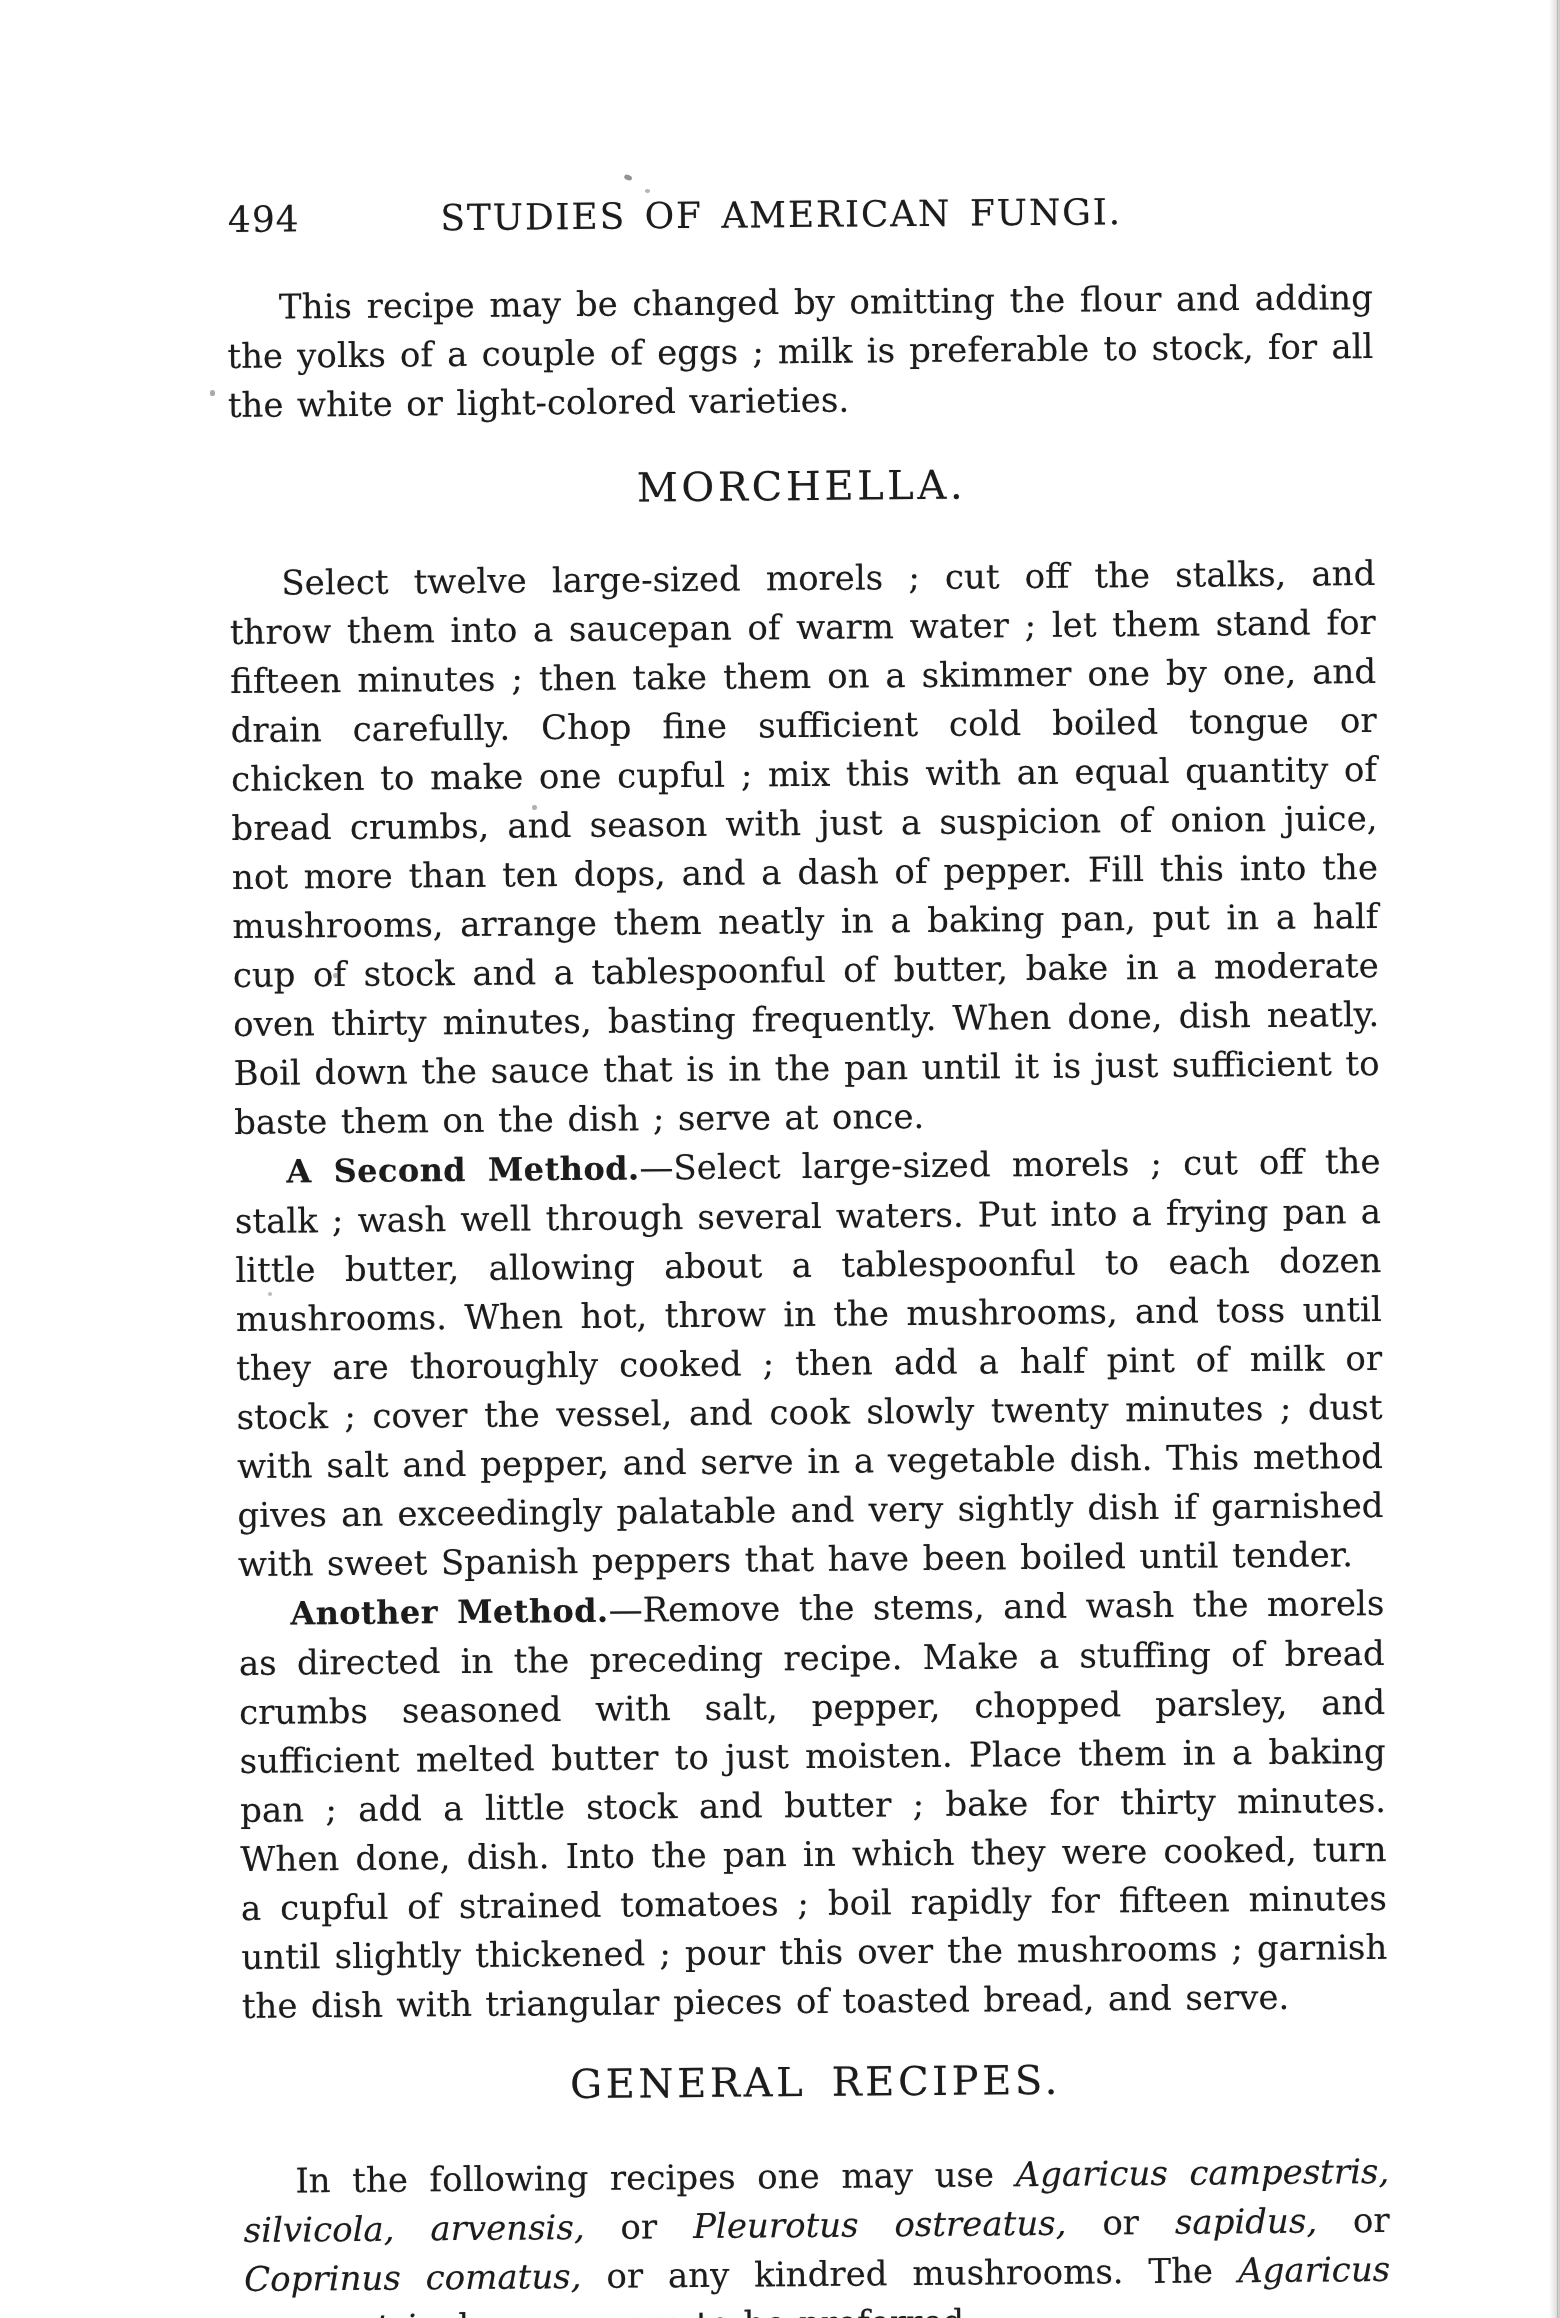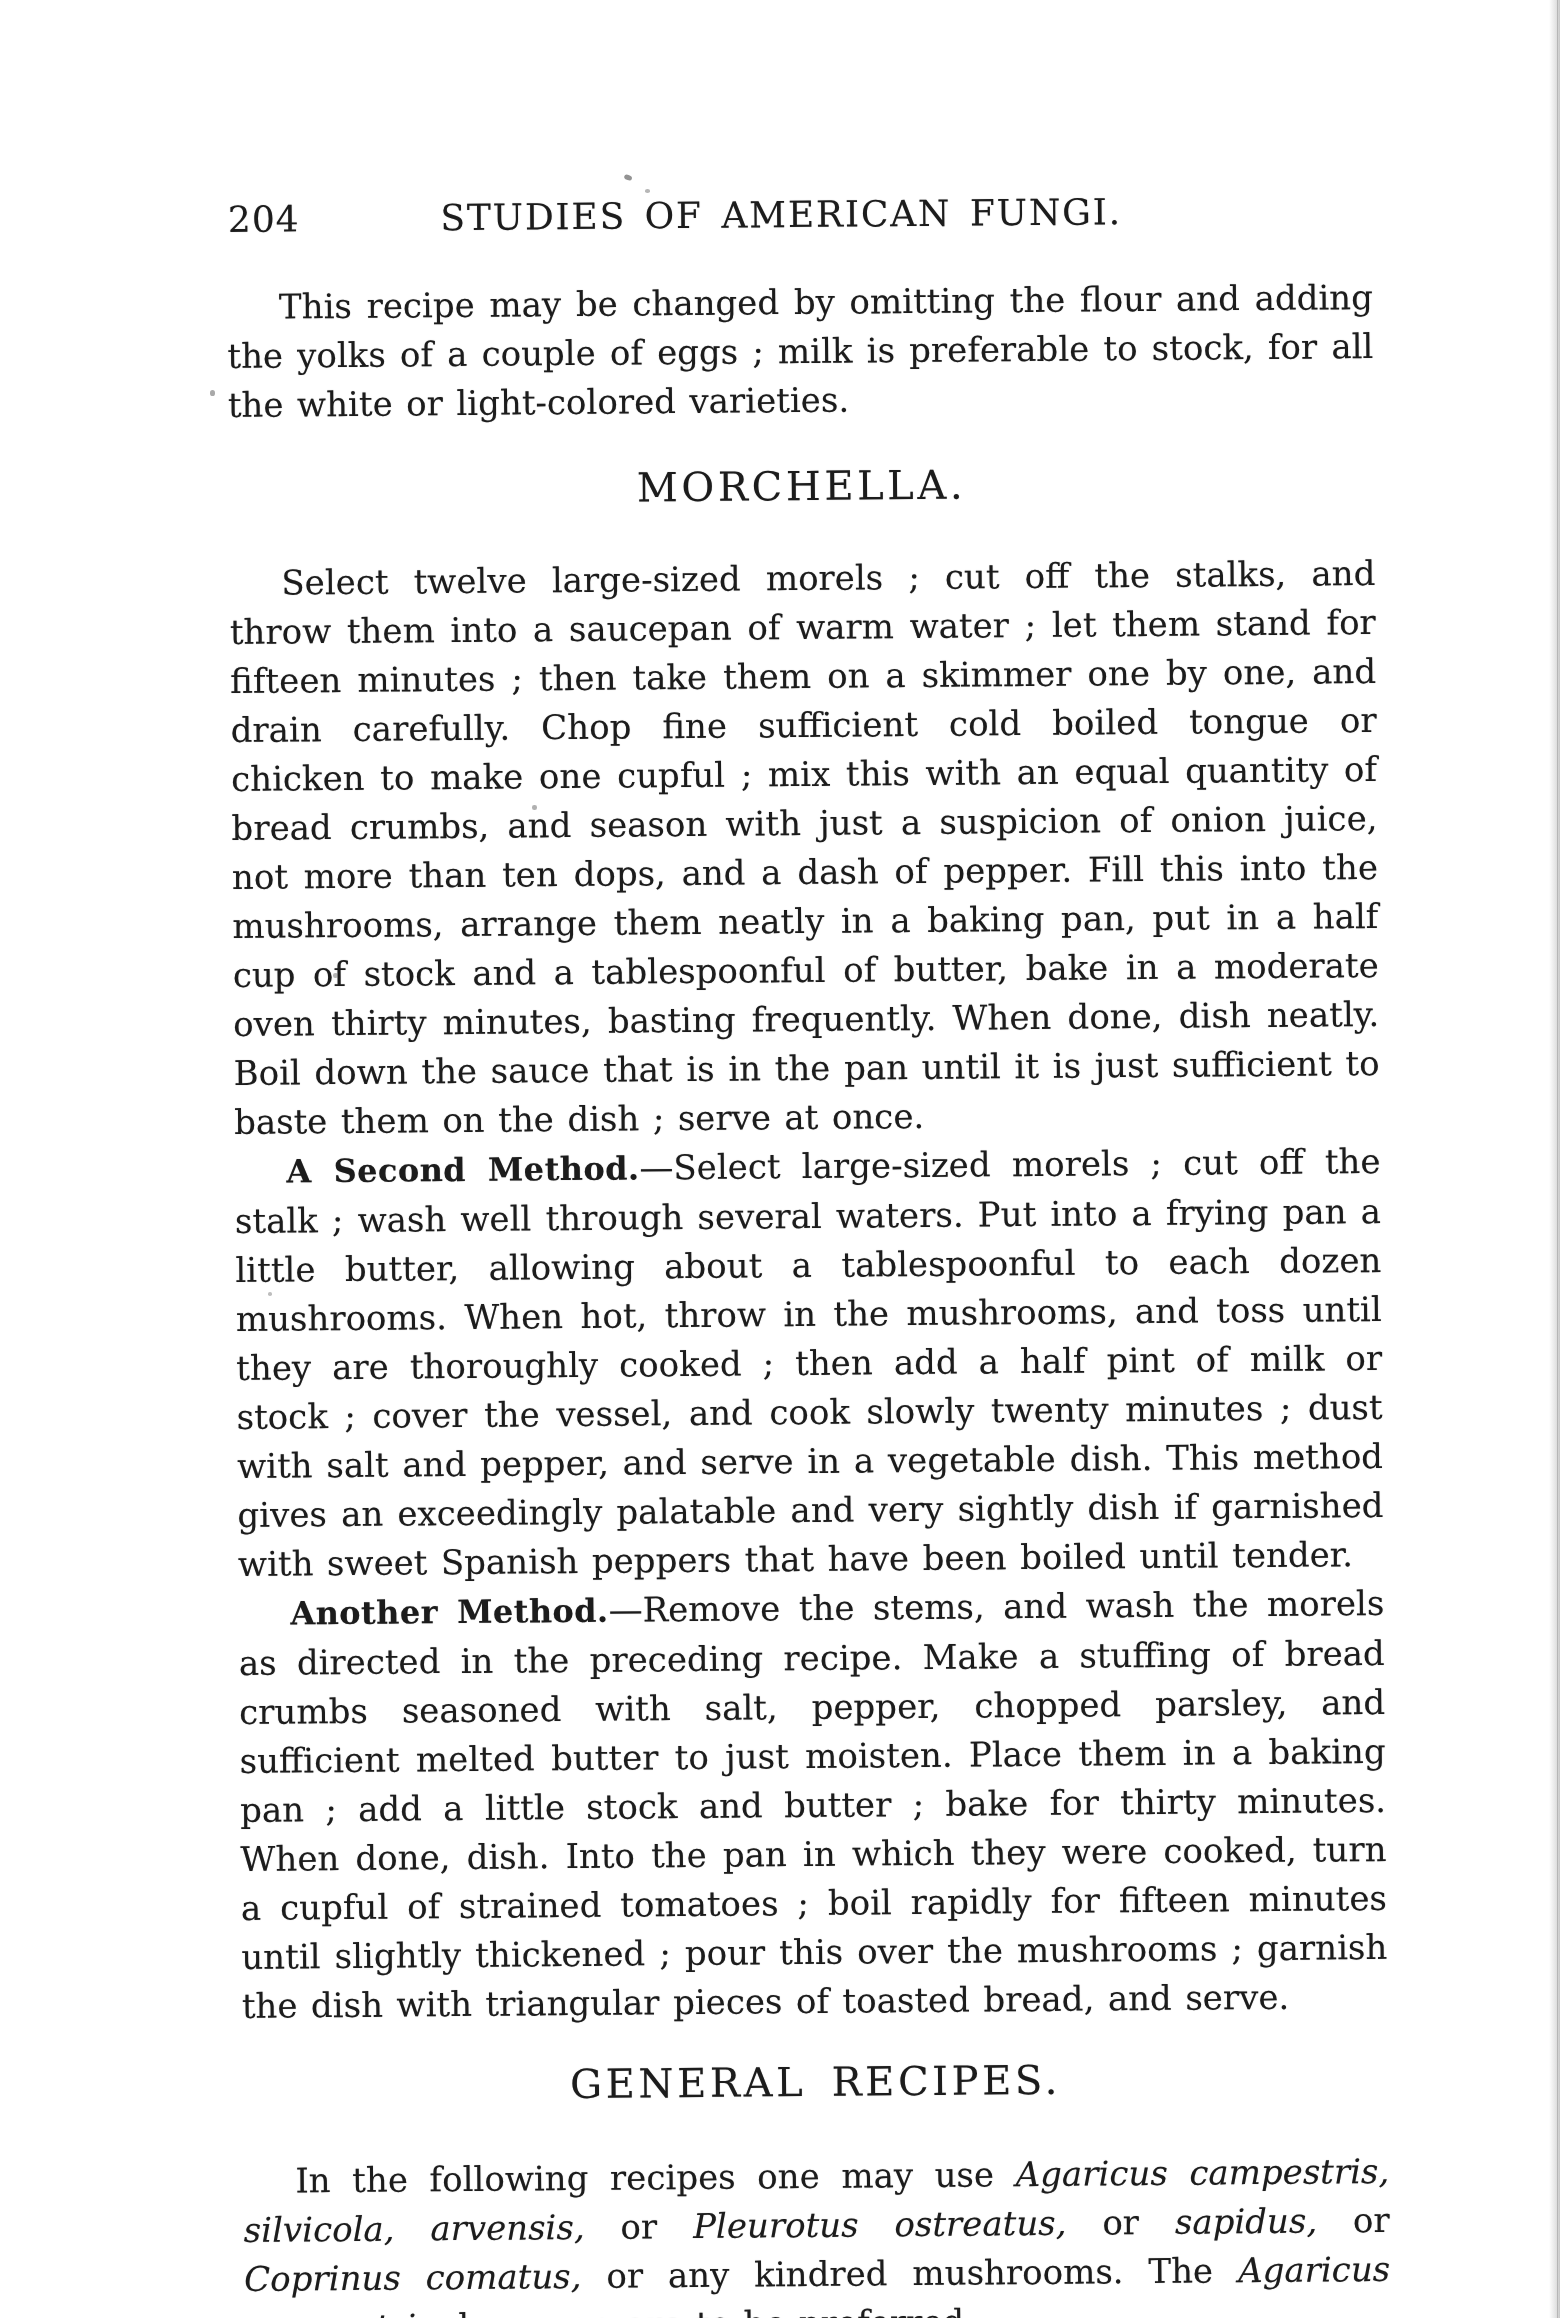--- a/index.html
+++ b/index.html
@@ -100,21 +100,21 @@
   .speck-6 { left: 268px; top: 1292px; width: 3.6px; height: 3.6px; opacity: 0.45; }
 </style>
 </head>
 <body>
 
 <div class="scan-page">
 
   <div class="content">
 
     <div class="page-header">
-      <span class="page-number">204</span>
+      <span class="page-number">494</span>
       <span class="running-title">STUDIES OF AMERICAN FUNGI.</span>
     </div>
 
     <p class="body-par"><span>This recipe may be changed by omitting the flour and adding the yolks of a couple of eggs ; milk is preferable to stock, for all the white or light-colored varieties.</span></p>
 
     <h2 class="section-heading heading-morchella">MORCHELLA.</h2>
 
     <p class="body-par"><span>Select twelve large-sized morels ; cut off the stalks, and throw them into a saucepan of warm water ; let them stand for fifteen minutes ; then take them on a skimmer one by one, and drain carefully. Chop fine sufficient cold boiled tongue or chicken to make one cupful ; mix this with an equal quantity of bread crumbs, and season with just a suspicion of onion juice, not more than ten dops, and a dash of pepper.  Fill this into the mushrooms, arrange them neatly in a baking pan, put in a half cup of stock and a tablespoonful of butter, bake in a moderate oven thirty minutes, basting frequently.  When done, dish neatly.  Boil down the sauce that is in the pan until it is just sufficient to baste them on the dish ; serve at once.</span></p>
 
     <p class="body-par"><span class="runin-bold">A Second Method.</span><span>—Select large-sized morels ; cut off the stalk ; wash well through several waters.  Put into a frying pan a little butter, allowing about a tablespoonful to each dozen mushrooms. When hot, throw in the mushrooms, and toss until they are thoroughly cooked ; then add a half pint of milk or stock ; cover the vessel, and cook slowly twenty minutes ; dust with salt and pepper, and serve in a vegetable dish.  This method gives an exceedingly palatable and very sightly dish if garnished with sweet Spanish peppers that have been boiled until tender.</span></p>

